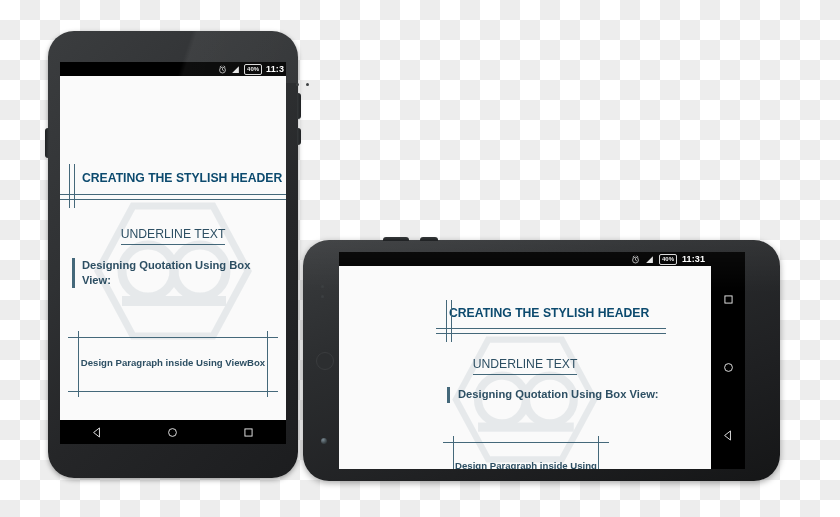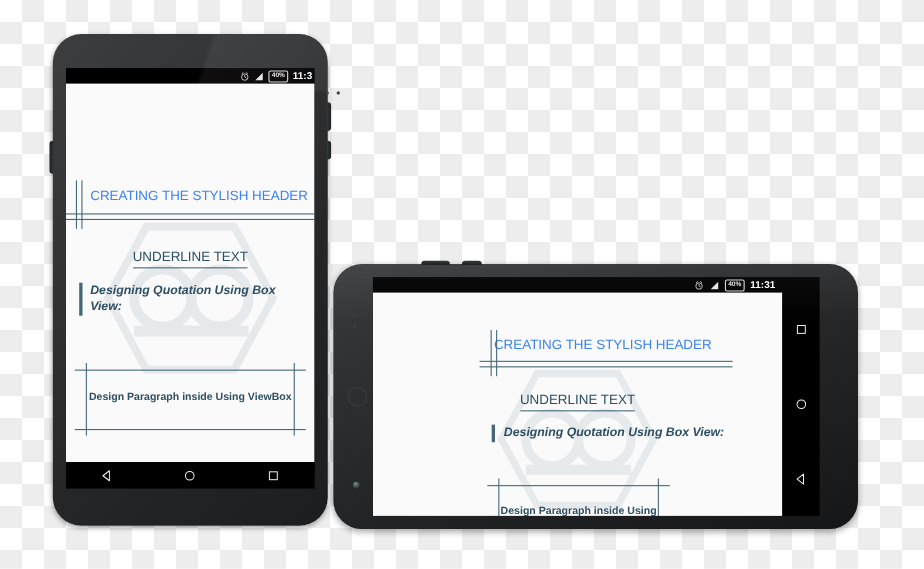--- a/index.html
+++ b/index.html
@@ -158,23 +158,23 @@
     pointer-events: none;
     user-select: none;
   }
 
   
   .stylish-header {
     position: relative;
     box-sizing: border-box;
   }
   .sh-text {
-    color: #3b82f6;
+    color: #0c4a6e;
     white-space: nowrap;
-    font-weight: normal;
+    font-weight: bold;
   }
   .sh-rule {
     position: absolute;
     background: #44687a;
     left: 0;
     right: 0;
     height: 1px;
   }
   .sh-vrule {
     position: absolute;
@@ -196,21 +196,20 @@
     display: flex;
     align-items: flex-start;
   }
   .quote-bar {
     background: #44687a;
     flex: none;
   }
   .quote-text {
     color: #2d4f63;
     font-weight: bold;
-    font-style: italic;
   }
 
   
   .viewbox {
     position: relative;
     box-sizing: border-box;
   }
   .vb-h {
     position: absolute;
     height: 1px;

